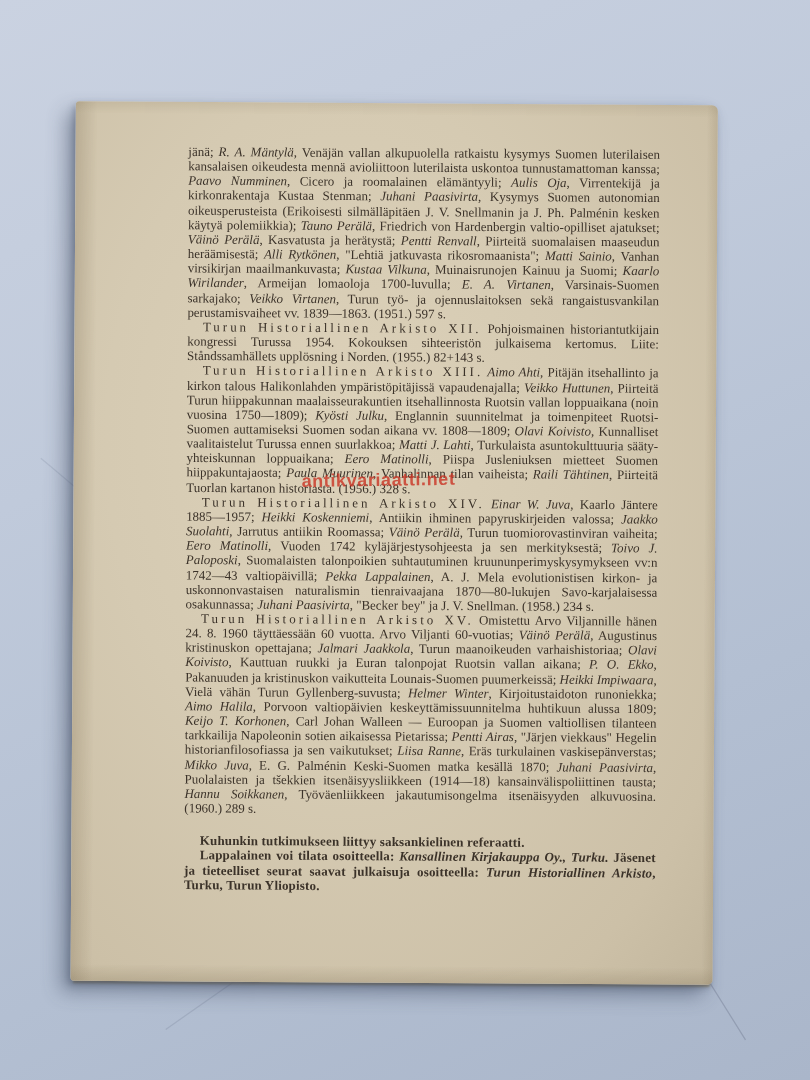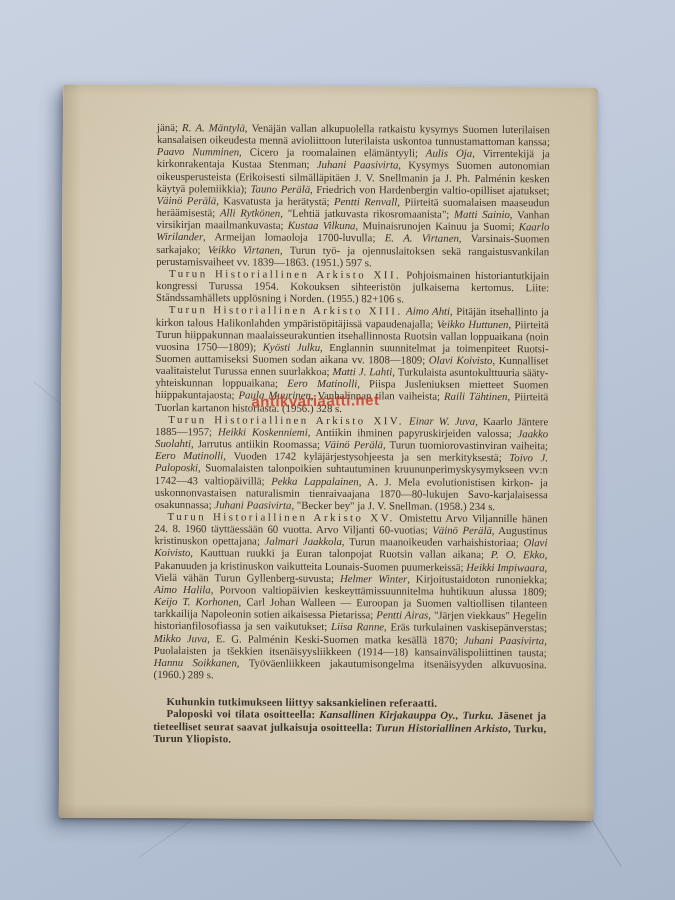--- a/index.html
+++ b/index.html
@@ -57,21 +57,21 @@
 
 <div class="backdrop">
   <div class="scratch s1"></div>
   <div class="scratch s2"></div>
   <div class="scratch s3"></div>
 </div>
 
 <div class="book">
   <div class="cover-text">
       <p class="para"><span class="seg-n">jänä; </span><span class="seg-i">R. A. Mäntylä</span><span class="seg-n">, Venäjän vallan alkupuolella ratkaistu kysymys Suomen luterilaisen kansalaisen oikeudesta mennä avioliittoon luterilaista uskontoa tunnustamattoman kanssa; </span><span class="seg-i">Paavo Numminen</span><span class="seg-n">, Cicero ja roomalainen elämäntyyli; </span><span class="seg-i">Aulis Oja</span><span class="seg-n">, Virrentekijä ja kirkonrakentaja Kustaa Stenman; </span><span class="seg-i">Juhani Paasivirta</span><span class="seg-n">, Kysymys Suomen autonomian oikeusperusteista (Erikoisesti silmälläpitäen J. V. Snellmanin ja J. Ph. Palménin kesken käytyä polemiikkia); </span><span class="seg-i">Tauno Perälä</span><span class="seg-n">, Friedrich von Hardenbergin valtio-opilliset ajatukset; </span><span class="seg-i">Väinö Perälä</span><span class="seg-n">, Kasvatusta ja herätystä; </span><span class="seg-i">Pentti Renvall</span><span class="seg-n">, Piirteitä suomalaisen maaseudun heräämisestä; </span><span class="seg-i">Alli Rytkönen</span><span class="seg-n">, "Lehtiä jatkuvasta rikosromaanista"; </span><span class="seg-i">Matti Sainio</span><span class="seg-n">, Vanhan virsikirjan maailmankuvasta; </span><span class="seg-i">Kustaa Vilkuna</span><span class="seg-n">, Muinaisrunojen Kainuu ja Suomi; </span><span class="seg-i">Kaarlo Wirilander</span><span class="seg-n">, Armeijan lomaoloja 1700-luvulla; </span><span class="seg-i">E. A. Virtanen</span><span class="seg-n">, Varsinais-Suomen sarkajako; </span><span class="seg-i">Veikko Virtanen</span><span class="seg-n">, Turun työ- ja ojennuslaitoksen sekä rangaistusvankilan perustamisvaiheet vv. 1839—1863. (1951.) 597 s.</span></p>
-      <p class="para indent"><span class="seg-h">Turun Historiallinen Arkisto XII.</span><span class="seg-n"> Pohjoismainen historiantutkijain kongressi Turussa 1954. Kokouksen sihteeristön julkaisema kertomus. Liite: Ståndssamhällets upplösning i Norden. (1955.) 82+106 s.</span></p>
+      <p class="para indent"><span class="seg-h">Turun Historiallinen Arkisto XII.</span><span class="seg-n"> Pohjoismainen historiantutkijain kongressi Turussa 1954. Kokouksen sihteeristön julkaisema kertomus. Liite: Ståndssamhällets upplösning i Norden. (1955.) 82+143 s.</span></p>
       <p class="para indent"><span class="seg-h">Turun Historiallinen Arkisto XIII.</span><span class="seg-n"> </span><span class="seg-i">Aimo Ahti</span><span class="seg-n">, Pitäjän itsehallinto ja kirkon talous Halikonlahden ympäristöpitäjissä vapaudenajalla; </span><span class="seg-i">Veikko Huttunen</span><span class="seg-n">, Piirteitä Turun hiippakunnan maalaisseurakuntien itsehallinnosta Ruotsin vallan loppuaikana (noin vuosina 1750—1809); </span><span class="seg-i">Kyösti Julku</span><span class="seg-n">, Englannin suunnitelmat ja toimenpiteet Ruotsi-Suomen auttamiseksi Suomen sodan aikana vv. 1808—1809; </span><span class="seg-i">Olavi Koivisto</span><span class="seg-n">, Kunnalliset vaalitaistelut Turussa ennen suurlakkoa; </span><span class="seg-i">Matti J. Lahti</span><span class="seg-n">, Turkulaista asuntokulttuuria sääty-yhteiskunnan loppuaikana; </span><span class="seg-i">Eero Matinolli</span><span class="seg-n">, Piispa Jusleniuksen mietteet Suomen hiippakuntajaosta; </span><span class="seg-i">Paula Muurinen</span><span class="seg-n">, Vanhalinnan tilan vaiheista; </span><span class="seg-i">Raili Tähtinen</span><span class="seg-n">, Piirteitä Tuorlan kartanon historiasta. (1956.) 328 s.</span></p>
       <p class="para indent"><span class="seg-h">Turun Historiallinen Arkisto XIV.</span><span class="seg-n"> </span><span class="seg-i">Einar W. Juva</span><span class="seg-n">, Kaarlo Jäntere 1885—1957; </span><span class="seg-i">Heikki Koskenniemi</span><span class="seg-n">, Antiikin ihminen papyruskirjeiden valossa; </span><span class="seg-i">Jaakko Suolahti</span><span class="seg-n">, Jarrutus antiikin Roomassa; </span><span class="seg-i">Väinö Perälä</span><span class="seg-n">, Turun tuomiorovastinviran vaiheita; </span><span class="seg-i">Eero Matinolli</span><span class="seg-n">, Vuoden 1742 kyläjärjestysohjeesta ja sen merkityksestä; </span><span class="seg-i">Toivo J. Paloposki</span><span class="seg-n">, Suomalaisten talonpoikien suhtautuminen kruununperimyskysymykseen vv:n 1742—43 valtiopäivillä; </span><span class="seg-i">Pekka Lappalainen</span><span class="seg-n">, A. J. Mela evolutionistisen kirkon- ja uskonnonvastaisen naturalismin tienraivaajana 1870—80-lukujen Savo-karjalaisessa osakunnassa; </span><span class="seg-i">Juhani Paasivirta</span><span class="seg-n">, "Becker bey" ja J. V. Snellman. (1958.) 234 s.</span></p>
       <p class="para indent"><span class="seg-h">Turun Historiallinen Arkisto XV.</span><span class="seg-n"> Omistettu Arvo Viljannille hänen 24. 8. 1960 täyttäessään 60 vuotta. Arvo Viljanti 60-vuotias; </span><span class="seg-i">Väinö Perälä</span><span class="seg-n">, Augustinus kristinuskon opettajana; </span><span class="seg-i">Jalmari Jaakkola</span><span class="seg-n">, Turun maanoikeuden varhaishistoriaa; </span><span class="seg-i">Olavi Koivisto</span><span class="seg-n">, Kauttuan ruukki ja Euran talonpojat Ruotsin vallan aikana; </span><span class="seg-i">P. O. Ekko</span><span class="seg-n">, Pakanuuden ja kristinuskon vaikutteita Lounais-Suomen puumerkeissä; </span><span class="seg-i">Heikki Impiwaara</span><span class="seg-n">, Vielä vähän Turun Gyllenberg-suvusta; </span><span class="seg-i">Helmer Winter</span><span class="seg-n">, Kirjoitustaidoton runoniekka; </span><span class="seg-i">Aimo Halila</span><span class="seg-n">, Porvoon valtiopäivien keskeyttämissuunnitelma huhtikuun alussa 1809; </span><span class="seg-i">Keijo T. Korhonen</span><span class="seg-n">, Carl Johan Walleen — Euroopan ja Suomen valtiollisen tilanteen tarkkailija Napoleonin sotien aikaisessa Pietarissa; </span><span class="seg-i">Pentti Airas</span><span class="seg-n">, "Järjen viekkaus" Hegelin historianfilosofiassa ja sen vaikutukset; </span><span class="seg-i">Liisa Ranne</span><span class="seg-n">, Eräs turkulainen vaskisepänverstas; </span><span class="seg-i">Mikko Juva</span><span class="seg-n">, E. G. Palménin Keski-Suomen matka kesällä 1870; </span><span class="seg-i">Juhani Paasivirta</span><span class="seg-n">, Puolalaisten ja tšekkien itsenäisyysliikkeen (1914—18) kansainvälispoliittinen tausta; </span><span class="seg-i">Hannu Soikkanen</span><span class="seg-n">, Työväenliikkeen jakautumisongelma itsenäisyyden alkuvuosina. (1960.) 289 s.</span></p>
       <p class="para indent footer gap"><span class="seg-n">Kuhunkin tutkimukseen liittyy saksankielinen referaatti.</span></p>
-      <p class="para indent footer"><span class="seg-n">Paloposki voi tilata osoitteella: </span><span class="seg-i">Kansallinen Kirjakauppa Oy., Turku.</span><span class="seg-n"> Jäsenet ja tieteelliset seurat saavat julkaisuja osoitteella: </span><span class="seg-i">Turun Historiallinen Arkisto</span><span class="seg-n">, Turku, Turun Yliopisto.</span></p>
+      <p class="para indent footer"><span class="seg-n">Lappalainen voi tilata osoitteella: </span><span class="seg-i">Kansallinen Kirjakauppa Oy., Turku.</span><span class="seg-n"> Jäsenet ja tieteelliset seurat saavat julkaisuja osoitteella: </span><span class="seg-i">Turun Historiallinen Arkisto</span><span class="seg-n">, Turku, Turun Yliopisto.</span></p>
     </div>
   <div class="watermark">antikvariaatti.net</div>
 </div>
 
 </body></html>

